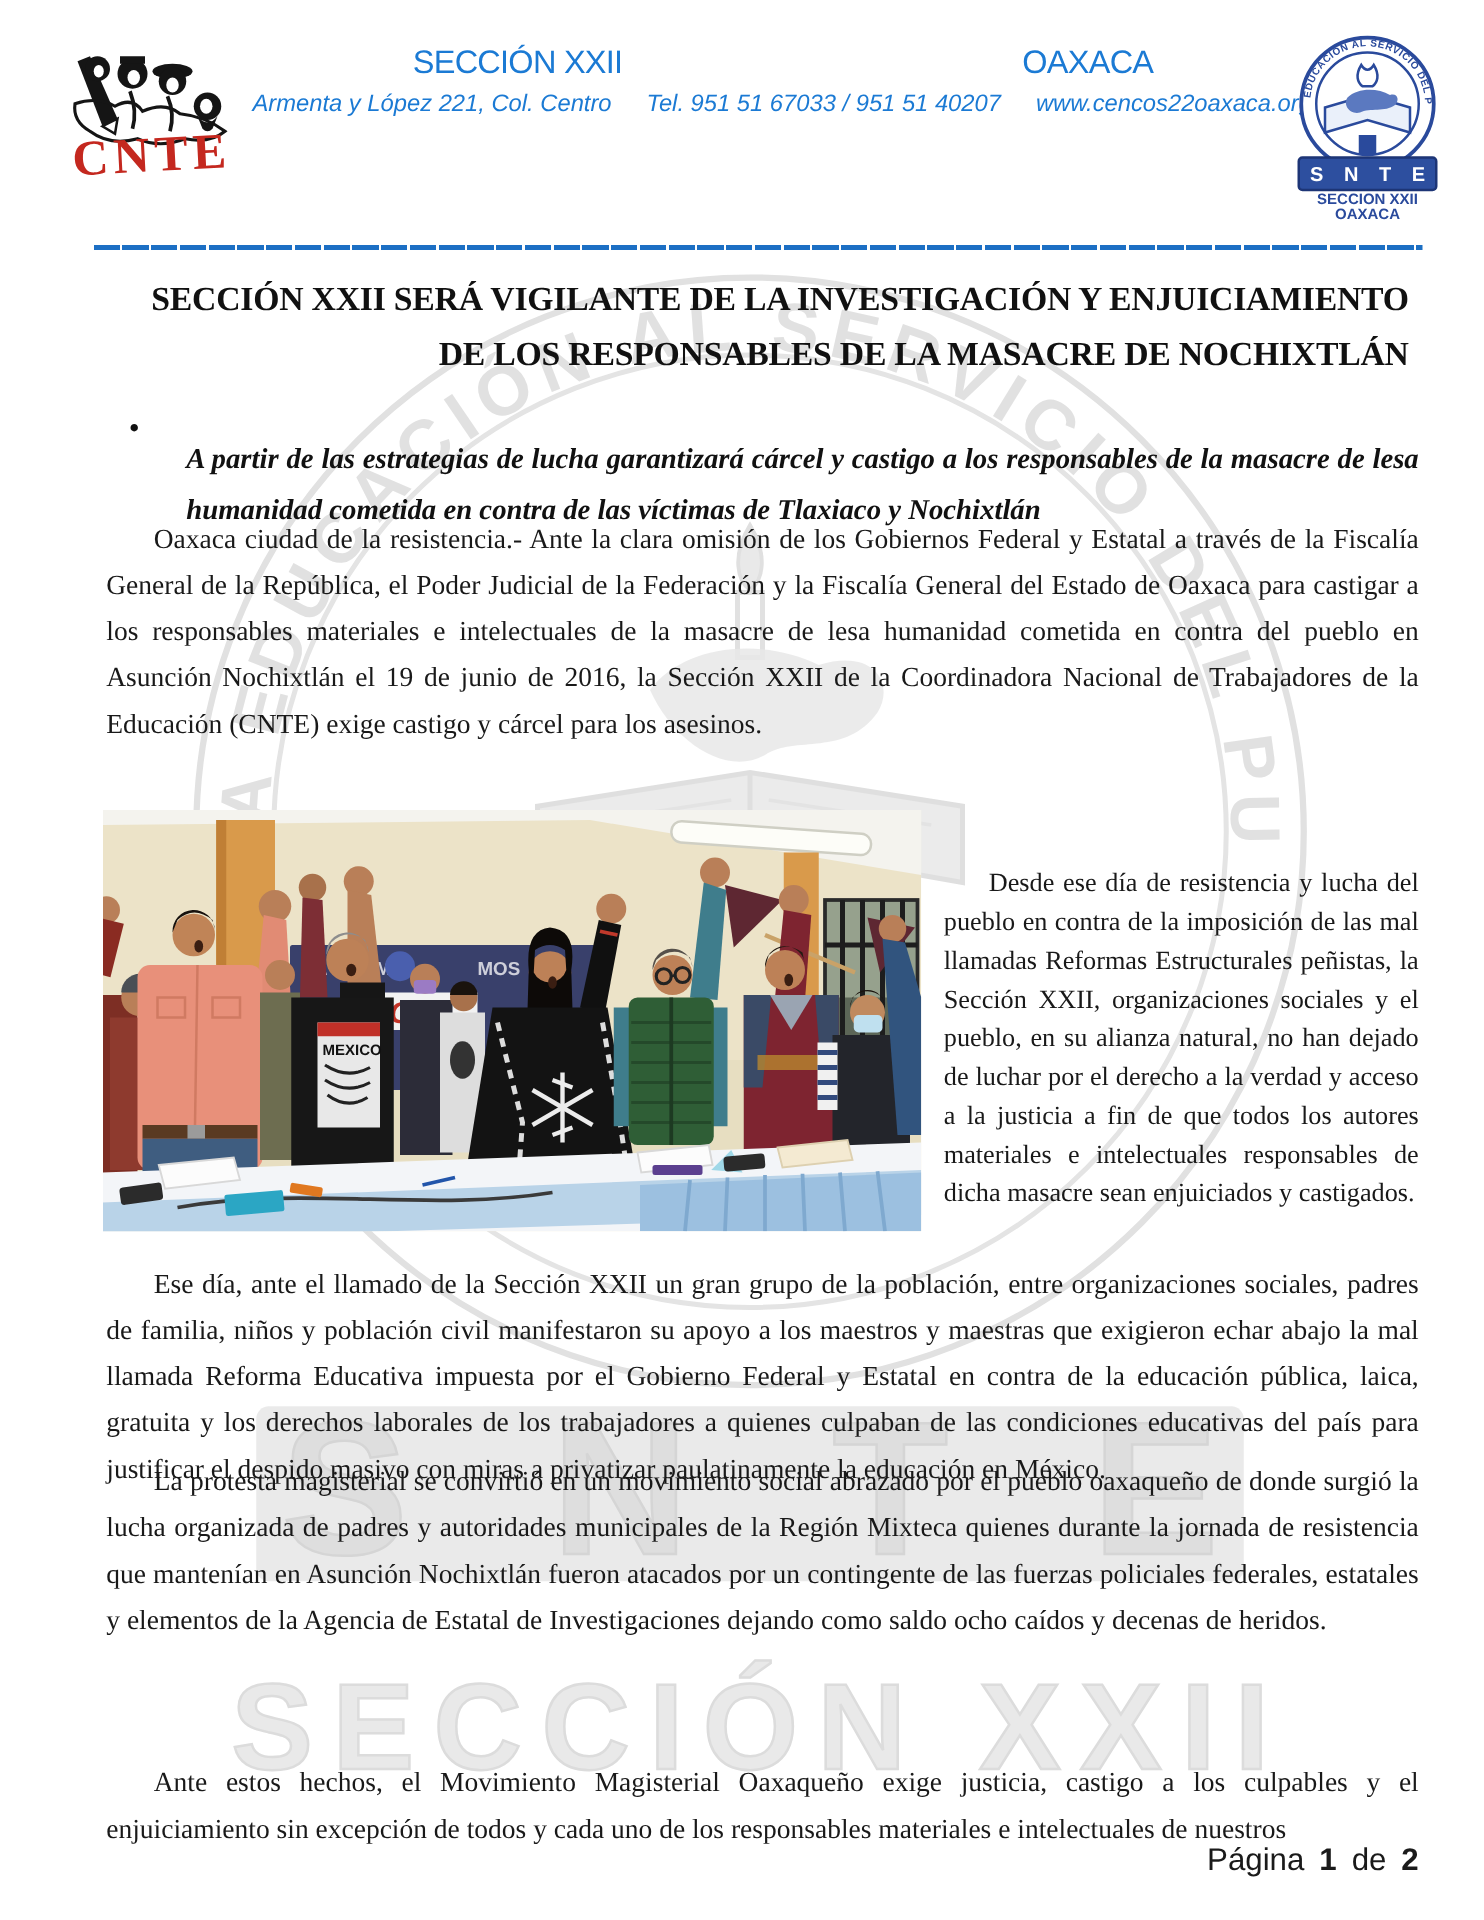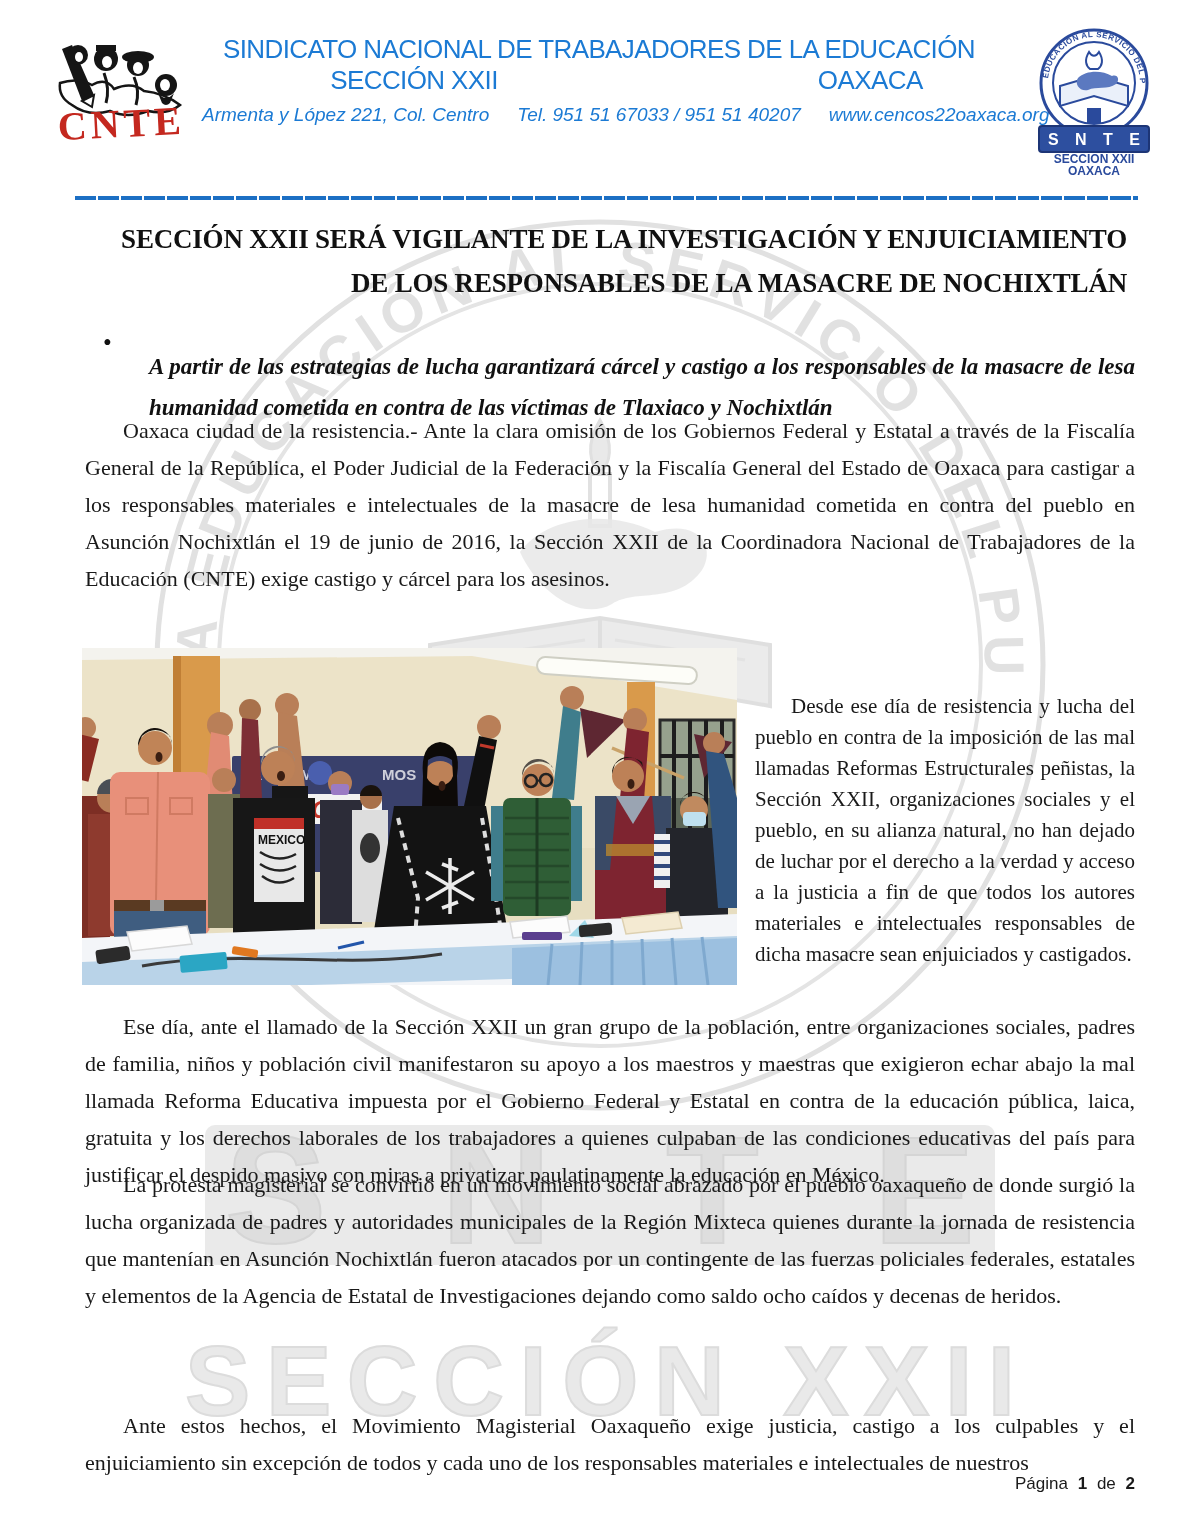--- a/index.html
+++ b/index.html
@@ -33,21 +33,21 @@
   .para{left:85px;width:1050px;font-size:22px;line-height:37px;text-align:justify;text-indent:38px;}
   #p1{top:412px;}
   #photo-row{left:85px;top:648px;width:1050px;height:337px;}
   #photo{position:absolute;left:-3px;top:0;width:655px;height:337px;z-index:2;}
   #right-col{position:absolute;left:670px;top:0px;width:380px;font-size:21px;line-height:31px;
              text-align:justify;text-indent:36px;margin-top:43px;}
   #p3{top:1008px;}
   #p4{top:1166px;}
   #p5{top:1392px;margin-top:15px;}
   #footer{left:85px;top:1474px;width:1050px;text-align:right;z-index:2;
-          font-family:"Liberation Sans",sans-serif;font-size:17px;color:#1a1a1a;}
+          font-family:"Liberation Sans",sans-serif;font-size:25px;color:#1a1a1a;}
   #footer b{font-weight:bold;}
   #footer span{margin-left:5px;}
 </style>
 </head>
 <body>
 
 <div id="page">
 
   <svg id="watermark" viewBox="0 0 1187 1536" aria-hidden="true">
     <g opacity="0.5">
@@ -98,21 +98,20 @@
       <path d="M110 60 Q118 70 126 60 L122 70 Q118 74 114 70 Z" fill="#151515"></path>
 
       <path d="M12 50 Q30 44 44 52 Q58 44 66 56 Q84 48 96 58 Q116 60 132 72 Q120 82 100 78 Q80 86 62 78 Q40 84 24 72 Q10 64 12 50 Z" fill="none" stroke="#151515" stroke-width="2.5"></path>
       <path d="M56 40 Q62 56 58 70" stroke="#151515" stroke-width="3" fill="none"></path>
       <path d="M86 44 Q92 58 88 72" stroke="#151515" stroke-width="3" fill="none"></path>
 
       <text x="74" y="104" text-anchor="middle" font-family="Liberation Serif, serif" font-weight="bold" font-size="40" fill="#c4281f" letter-spacing="4" transform="rotate(-3 74 104)">CNTE</text>
     </svg>
 
     <div id="header-center">
-      <div class="hline">SINDICATO NACIONAL DE TRABAJADORES DE LA EDUCACIÓN</div>
       <div id="section-row">
         <span class="sec" style="left:27.5%">SECCIÓN XXII</span>
         <span class="sec" style="left:83%">OAXACA</span>
       </div>
       <div id="hdr-address">
         <span>Armenta y López 221, Col. Centro</span><span>Tel. 951 51 67033 / 951 51 40207</span><span>www.cencos22oaxaca.org</span>
       </div>
     </div>
 
     <svg id="snte-logo" viewBox="0 0 128 150">

